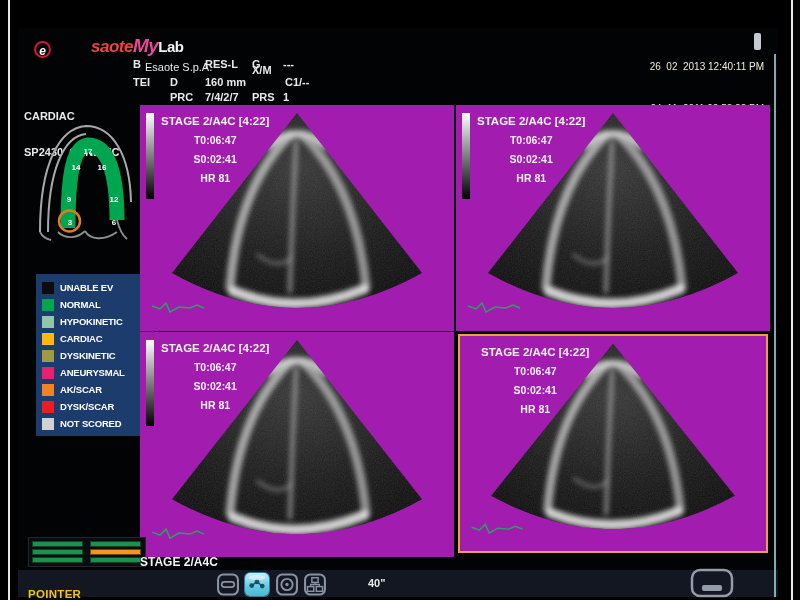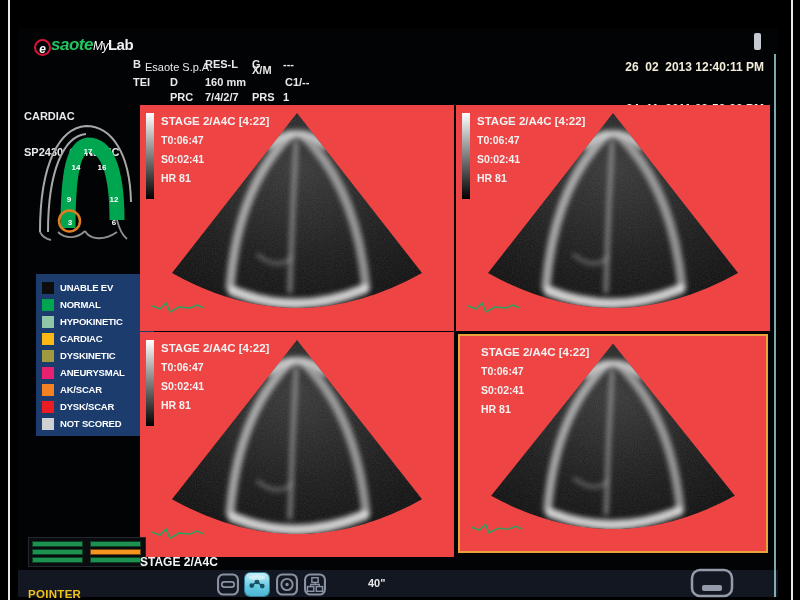--- a/index.html
+++ b/index.html
@@ -22,40 +22,40 @@
   #screen{position:absolute;left:18px;top:28px;width:760px;height:569px;background:#020305;}
   .toolstrip{position:absolute;left:0;top:542px;width:760px;height:27px;background:#131722;}
   .cyanline{position:absolute;left:756px;top:26px;width:2px;height:543px;background:#9fd4d6;opacity:.8;}
   .scrollthumb{position:absolute;left:736px;top:5px;width:7px;height:17px;background:#c6cbd2;border-radius:2px;}
 
   
   .logo{position:absolute;left:16px;top:7px;white-space:nowrap;}
   .logo .e{display:inline-block;width:17px;height:17px;border-radius:50%;
            border:2px solid #d8143a;color:#fff;font-size:12px;font-weight:bold;font-style:italic;
            text-align:center;line-height:16px;vertical-align:-3px;}
-  .logo .saote{color:#22c55e;font-weight:bold;font-style:italic;font-size:17px;letter-spacing:-.5px;}
-  .logo .my{color:#ffffff;font-style:italic;font-size:12px;font-weight:normal;letter-spacing:-.5px;}
+  .logo .saote{color:#ef4444;font-weight:bold;font-style:italic;font-size:17px;letter-spacing:-.5px;margin-left:40px;}
+  .logo .my{color:#ec4899;font-style:italic;font-size:19px;font-weight:bold;letter-spacing:-.5px;}
   .logo .lab{color:#f2f2f2;font-size:15px;font-weight:bold;letter-spacing:-.5px;}
   .hinfo{position:absolute;left:127px;top:4px;color:#e9e9e9;font-size:11px;font-weight:normal;line-height:14px;white-space:pre;}
-  .dates{position:absolute;right:14px;top:4px;color:#f2ecd9;font-size:12px;font-weight:bold;line-height:14px;text-align:right;white-space:pre;}
+  .dates{position:absolute;right:14px;top:4px;color:#f2ecd9;font-size:10px;font-weight:normal;line-height:14px;text-align:right;white-space:pre;}
 
   
   .params{position:absolute;left:115px;top:30px;width:220px;height:50px;color:#e9e9e9;font-size:11px;font-weight:bold;}
   .params span{position:absolute;white-space:pre;}
 
   
   .probe{position:absolute;left:6px;top:58px;color:#e9e9e9;font-size:11px;font-weight:bold;line-height:12px;white-space:pre;}
   .heartmap{position:absolute;left:10px;top:82px;}
   .legend{position:absolute;left:18px;top:246px;width:118px;background:#1c3c6d;padding:5px 4px 4px 4px;}
   .lrow{display:flex;align-items:center;height:17px;}
   .lrow .sw{width:12px;height:12px;margin:0 6px 0 2px;flex:0 0 12px;}
   .lrow .lt{color:#fff;font-size:9.5px;font-weight:bold;letter-spacing:-.2px;white-space:nowrap;}
 
   
-  .quad{position:absolute;background:#ef4444;}
+  .quad{position:absolute;background:#a21caf;text-align:center;}
   .quad.selected{border:2px solid #e8a33d;}
   .fanview{position:absolute;left:0;top:0;width:100%;height:100%;}
   .graybar{position:absolute;left:6px;top:8px;width:8px;height:86px;
            background:linear-gradient(#ffffff,#8a8a8a 45%,#000000);}
   .qlabels{position:absolute;left:21px;top:7px;color:#f2f2f2;font-weight:bold;line-height:19px;}
   .qlabels .st{font-size:11.5px;}
   .qlabels div{font-size:10.5px;}
 
   
   .barpanel{position:absolute;left:10px;top:509px;width:118px;height:30px;background:#0a0c10;border:1px solid #22262e;}

